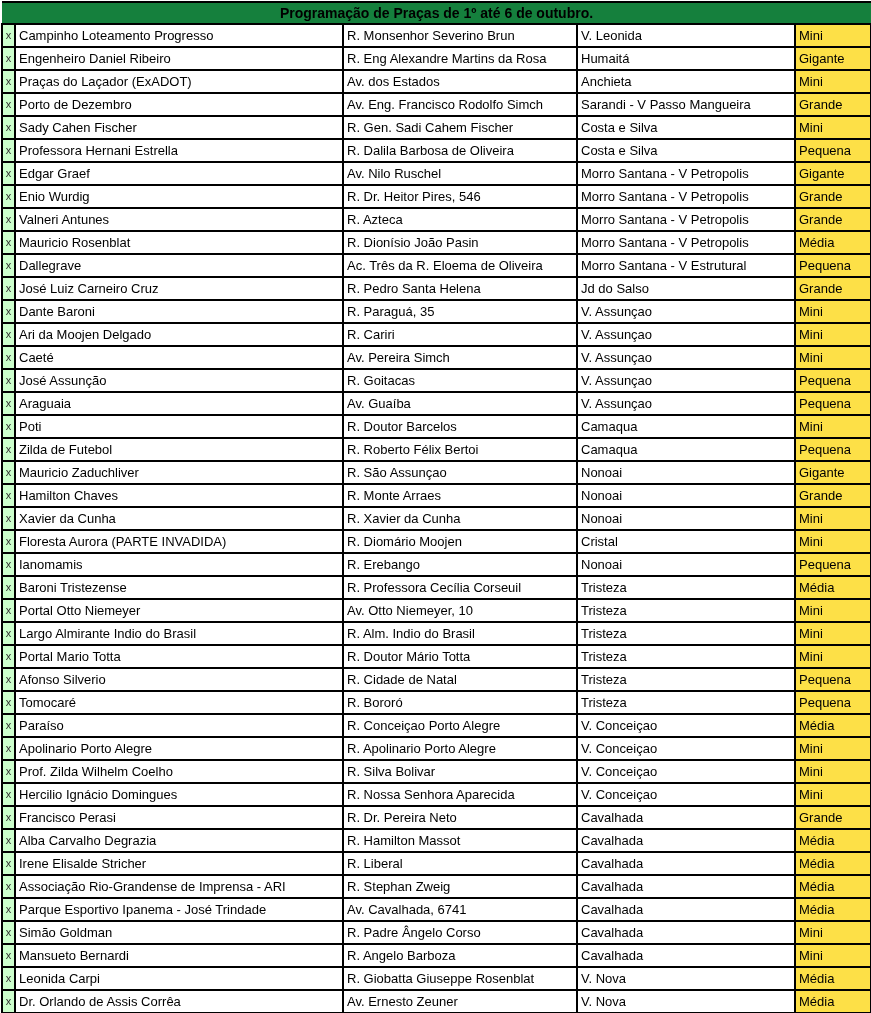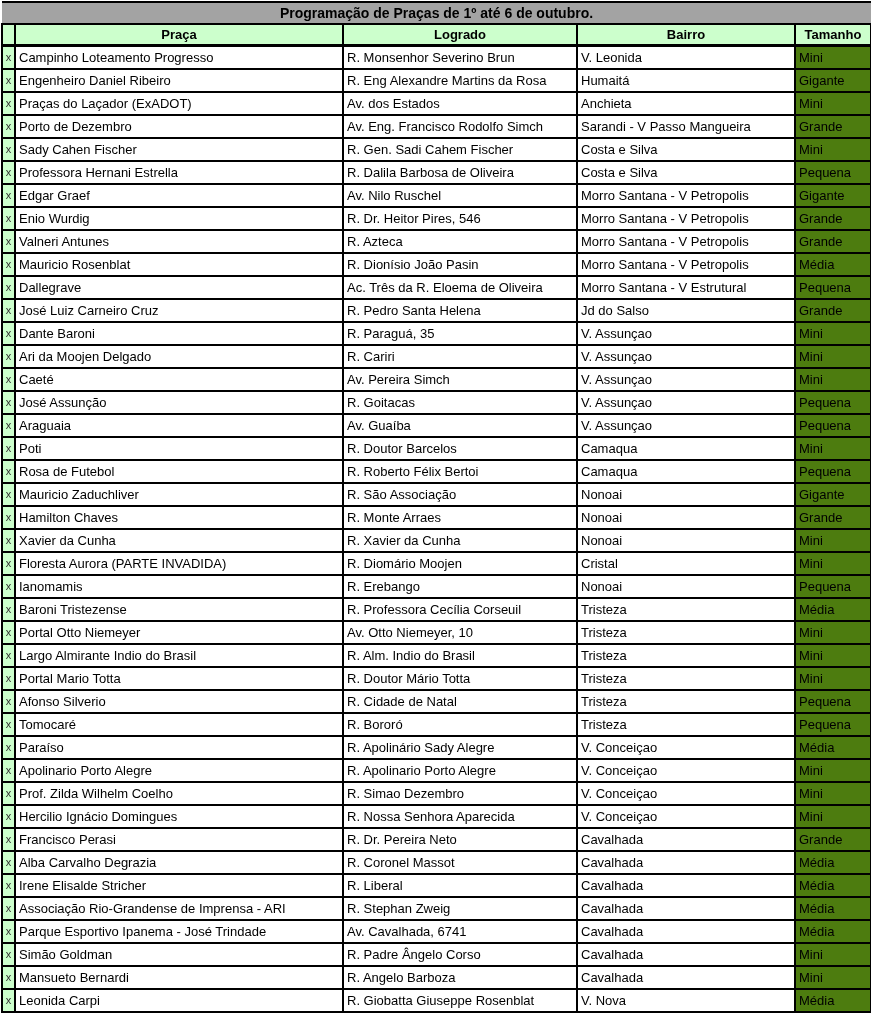--- a/index.html
+++ b/index.html
@@ -21,21 +21,21 @@
     white-space: nowrap;
     text-overflow: clip;
     height: 21px;
     padding: 0 3px;
     font-size: 13px;
     color: #000000;
     vertical-align: middle;
     line-height: 1;
   }
   tr.title-row td {
-    background: #a3a3a3;
+    background: #15803d;
     font-weight: bold;
     text-align: center;
     font-size: 14px;
     border: none;
     border-top: 2px solid #000000;
     height: 20px;
   }
   tr.header-row th {
     background: #ccffcc;
     font-weight: bold;
@@ -50,44 +50,37 @@
     background: #ffffff;
     text-align: left;
   }
   tbody td.marker {
     background: #ccffcc;
     text-align: center;
     font-size: 11px;
     color: #333333;
     padding: 0;
   }
-  tbody td.size { background: #4d7c0f; }
+  tbody td.size { background: #fde047; }
 </style>
 </head>
 <body>
 
 <table class="pracas">
   <colgroup>
     <col class="c-marker">
     <col class="c-praca">
     <col class="c-logradouro">
     <col class="c-bairro">
     <col class="c-tamanho">
   </colgroup>
   <thead>
     <tr class="title-row">
       <td colspan="5">Programação de Praças de 1º até 6 de outubro.</td>
     </tr>
-    <tr class="header-row">
-      <th></th>
-      <th>Praça</th>
-      <th>Logrado</th>
-      <th>Bairro</th>
-      <th>Tamanho</th>
-    </tr>
   </thead>
   <tbody id="rows-body">
       <tr>
         <td class="marker">x</td>
         <td>Campinho Loteamento Progresso</td>
         <td>R. Monsenhor Severino Brun</td>
         <td>V. Leonida</td>
         <td class="size">Mini</td>
       </tr>
       <tr>
@@ -204,29 +197,29 @@
       </tr>
       <tr>
         <td class="marker">x</td>
         <td>Poti</td>
         <td>R. Doutor Barcelos</td>
         <td>Camaqua</td>
         <td class="size">Mini</td>
       </tr>
       <tr>
         <td class="marker">x</td>
-        <td>Rosa de Futebol</td>
+        <td>Zilda de Futebol</td>
         <td>R. Roberto Félix Bertoi</td>
         <td>Camaqua</td>
         <td class="size">Pequena</td>
       </tr>
       <tr>
         <td class="marker">x</td>
         <td>Mauricio Zaduchliver</td>
-        <td>R. São Associação</td>
+        <td>R. São Assunçao</td>
         <td>Nonoai</td>
         <td class="size">Gigante</td>
       </tr>
       <tr>
         <td class="marker">x</td>
         <td>Hamilton Chaves</td>
         <td>R. Monte Arraes</td>
         <td>Nonoai</td>
         <td class="size">Grande</td>
       </tr>
@@ -289,56 +282,56 @@
       <tr>
         <td class="marker">x</td>
         <td>Tomocaré</td>
         <td>R. Bororó</td>
         <td>Tristeza</td>
         <td class="size">Pequena</td>
       </tr>
       <tr>
         <td class="marker">x</td>
         <td>Paraíso</td>
-        <td>R. Apolinário Sady Alegre</td>
+        <td>R. Conceiçao Porto Alegre</td>
         <td>V. Conceiçao</td>
         <td class="size">Média</td>
       </tr>
       <tr>
         <td class="marker">x</td>
         <td>Apolinario Porto Alegre</td>
         <td>R. Apolinario Porto Alegre</td>
         <td>V. Conceiçao</td>
         <td class="size">Mini</td>
       </tr>
       <tr>
         <td class="marker">x</td>
         <td>Prof. Zilda Wilhelm Coelho</td>
-        <td>R. Simao Dezembro</td>
+        <td>R. Silva Bolivar</td>
         <td>V. Conceiçao</td>
         <td class="size">Mini</td>
       </tr>
       <tr>
         <td class="marker">x</td>
         <td>Hercilio Ignácio Domingues</td>
         <td>R. Nossa Senhora Aparecida</td>
         <td>V. Conceiçao</td>
         <td class="size">Mini</td>
       </tr>
       <tr>
         <td class="marker">x</td>
         <td>Francisco Perasi</td>
         <td>R. Dr. Pereira Neto</td>
         <td>Cavalhada</td>
         <td class="size">Grande</td>
       </tr>
       <tr>
         <td class="marker">x</td>
         <td>Alba Carvalho Degrazia</td>
-        <td>R. Coronel Massot</td>
+        <td>R. Hamilton Massot</td>
         <td>Cavalhada</td>
         <td class="size">Média</td>
       </tr>
       <tr>
         <td class="marker">x</td>
         <td>Irene Elisalde Stricher</td>
         <td>R. Liberal</td>
         <td>Cavalhada</td>
         <td class="size">Média</td>
       </tr>

